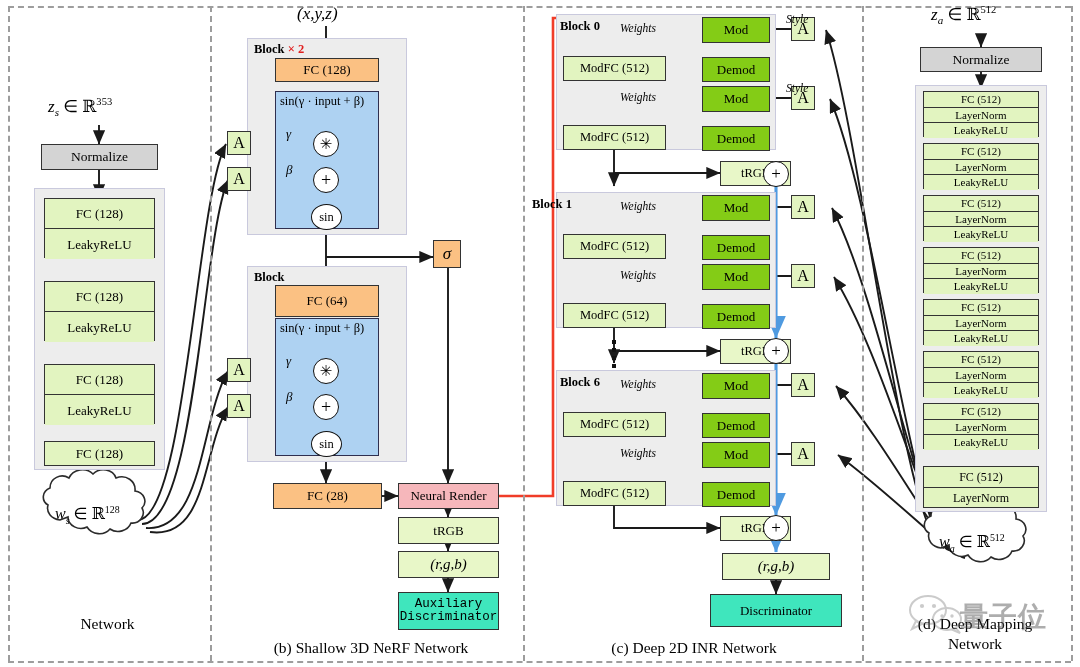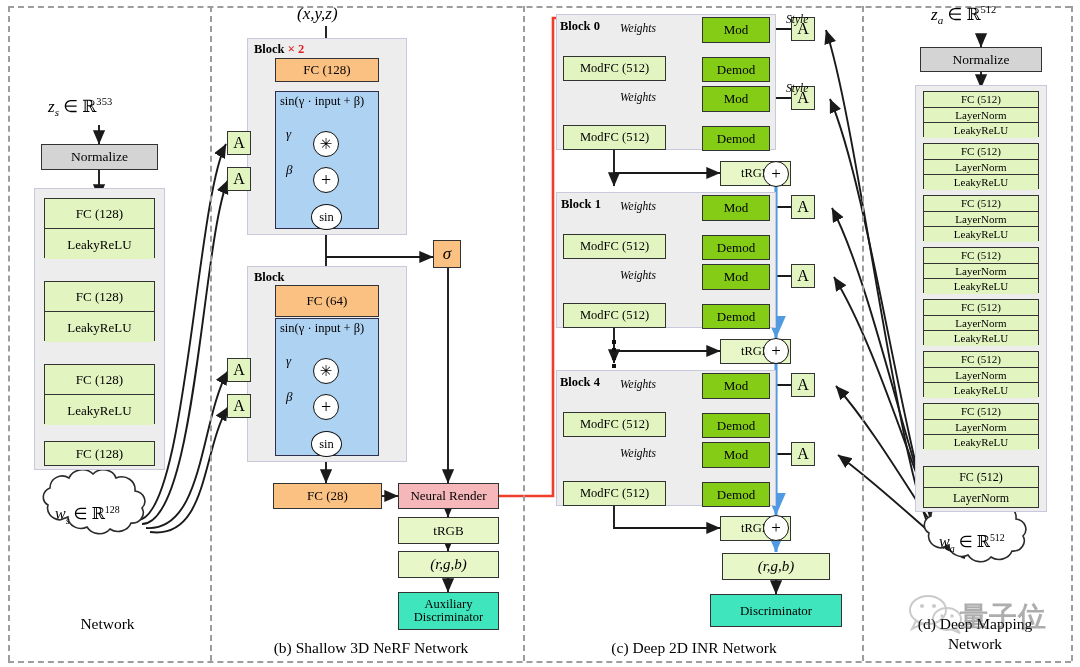--- a/index.html
+++ b/index.html
@@ -342,21 +342,21 @@
   </div>
   <div class="box pink" style="left:398px;top:483px;width:101px;height:26px;font-size:13px;">
     <span>Neural Render</span>
   </div>
   <div class="box greenlt" style="left:398px;top:517px;width:101px;height:27px;font-size:13px;">
     <span>tRGB</span>
   </div>
   <div class="box greenlt" style="left:398px;top:551px;width:101px;height:27px;font-size:15px;">
     <span class="italic">(r,g,b)</span>
   </div>
-  <div class="box teal" style="left:398px;top:592px;width:101px;height:38px;font-size:12.5px;flex-direction:column;">
+  <div class="box teal" style="left:398px;top:592px;width:101px;height:38px;font-size:12.5px;flex-direction:column;font-family:Liberation Mono, monospace;">
     <span>Auxiliary</span>
     <span>Discriminator</span>
   </div>
 
   <div class="caption" style="left:216px;top:638px;width:310px;">
     <div>(b) Shallow 3D NeRF Network</div>
   </div>
 
   <div class="panelbox" style="left:556px;top:14px;width:220px;height:136px;"></div>
   <div class="blocklabel" style="left:560px;top:19px;">
@@ -401,21 +401,21 @@
   </div>
 
   <div class="box greenlt" style="left:720px;top:161px;width:71px;height:25px;font-size:12.5px;">
     <span>tRGB</span>
   </div>
   <div class="circ" style="left:763px;top:161px;width:26px;height:26px;font-size:17px;">
     <span>+</span>
   </div>
 
   <div class="panelbox" style="left:556px;top:192px;width:220px;height:136px;"></div>
-  <div class="blocklabel" style="left:561px;top:197px;text-align:center;">
+  <div class="blocklabel" style="left:532px;top:197px;text-align:center;">
     <span>Block 1</span>
   </div>
   <div class="smalllbl" style="left:620px;top:200px;">
     <span>Weights</span>
   </div>
   <div class="box blue" style="left:702px;top:195px;width:68px;height:26px;font-size:13px;">
     <span>Mod</span>
   </div>
   <div class="box blue" style="left:702px;top:235px;width:68px;height:25px;font-size:13px;">
     <span>Demod</span>
@@ -452,21 +452,21 @@
 
   <div class="dots" style="left:612px;top:340px;">
     <i></i>
       <i></i>
       <i></i>
       <i></i>
   </div>
 
   <div class="panelbox" style="left:556px;top:370px;width:220px;height:136px;"></div>
   <div class="blocklabel" style="left:560px;top:375px;">
-    <span>Block 4</span>
+    <span>Block 6</span>
   </div>
   <div class="smalllbl" style="left:620px;top:378px;">
     <span>Weights</span>
   </div>
   <div class="box blue" style="left:702px;top:373px;width:68px;height:26px;font-size:13px;">
     <span>Mod</span>
   </div>
   <div class="box blue" style="left:702px;top:413px;width:68px;height:25px;font-size:13px;">
     <span>Demod</span>
   </div>

